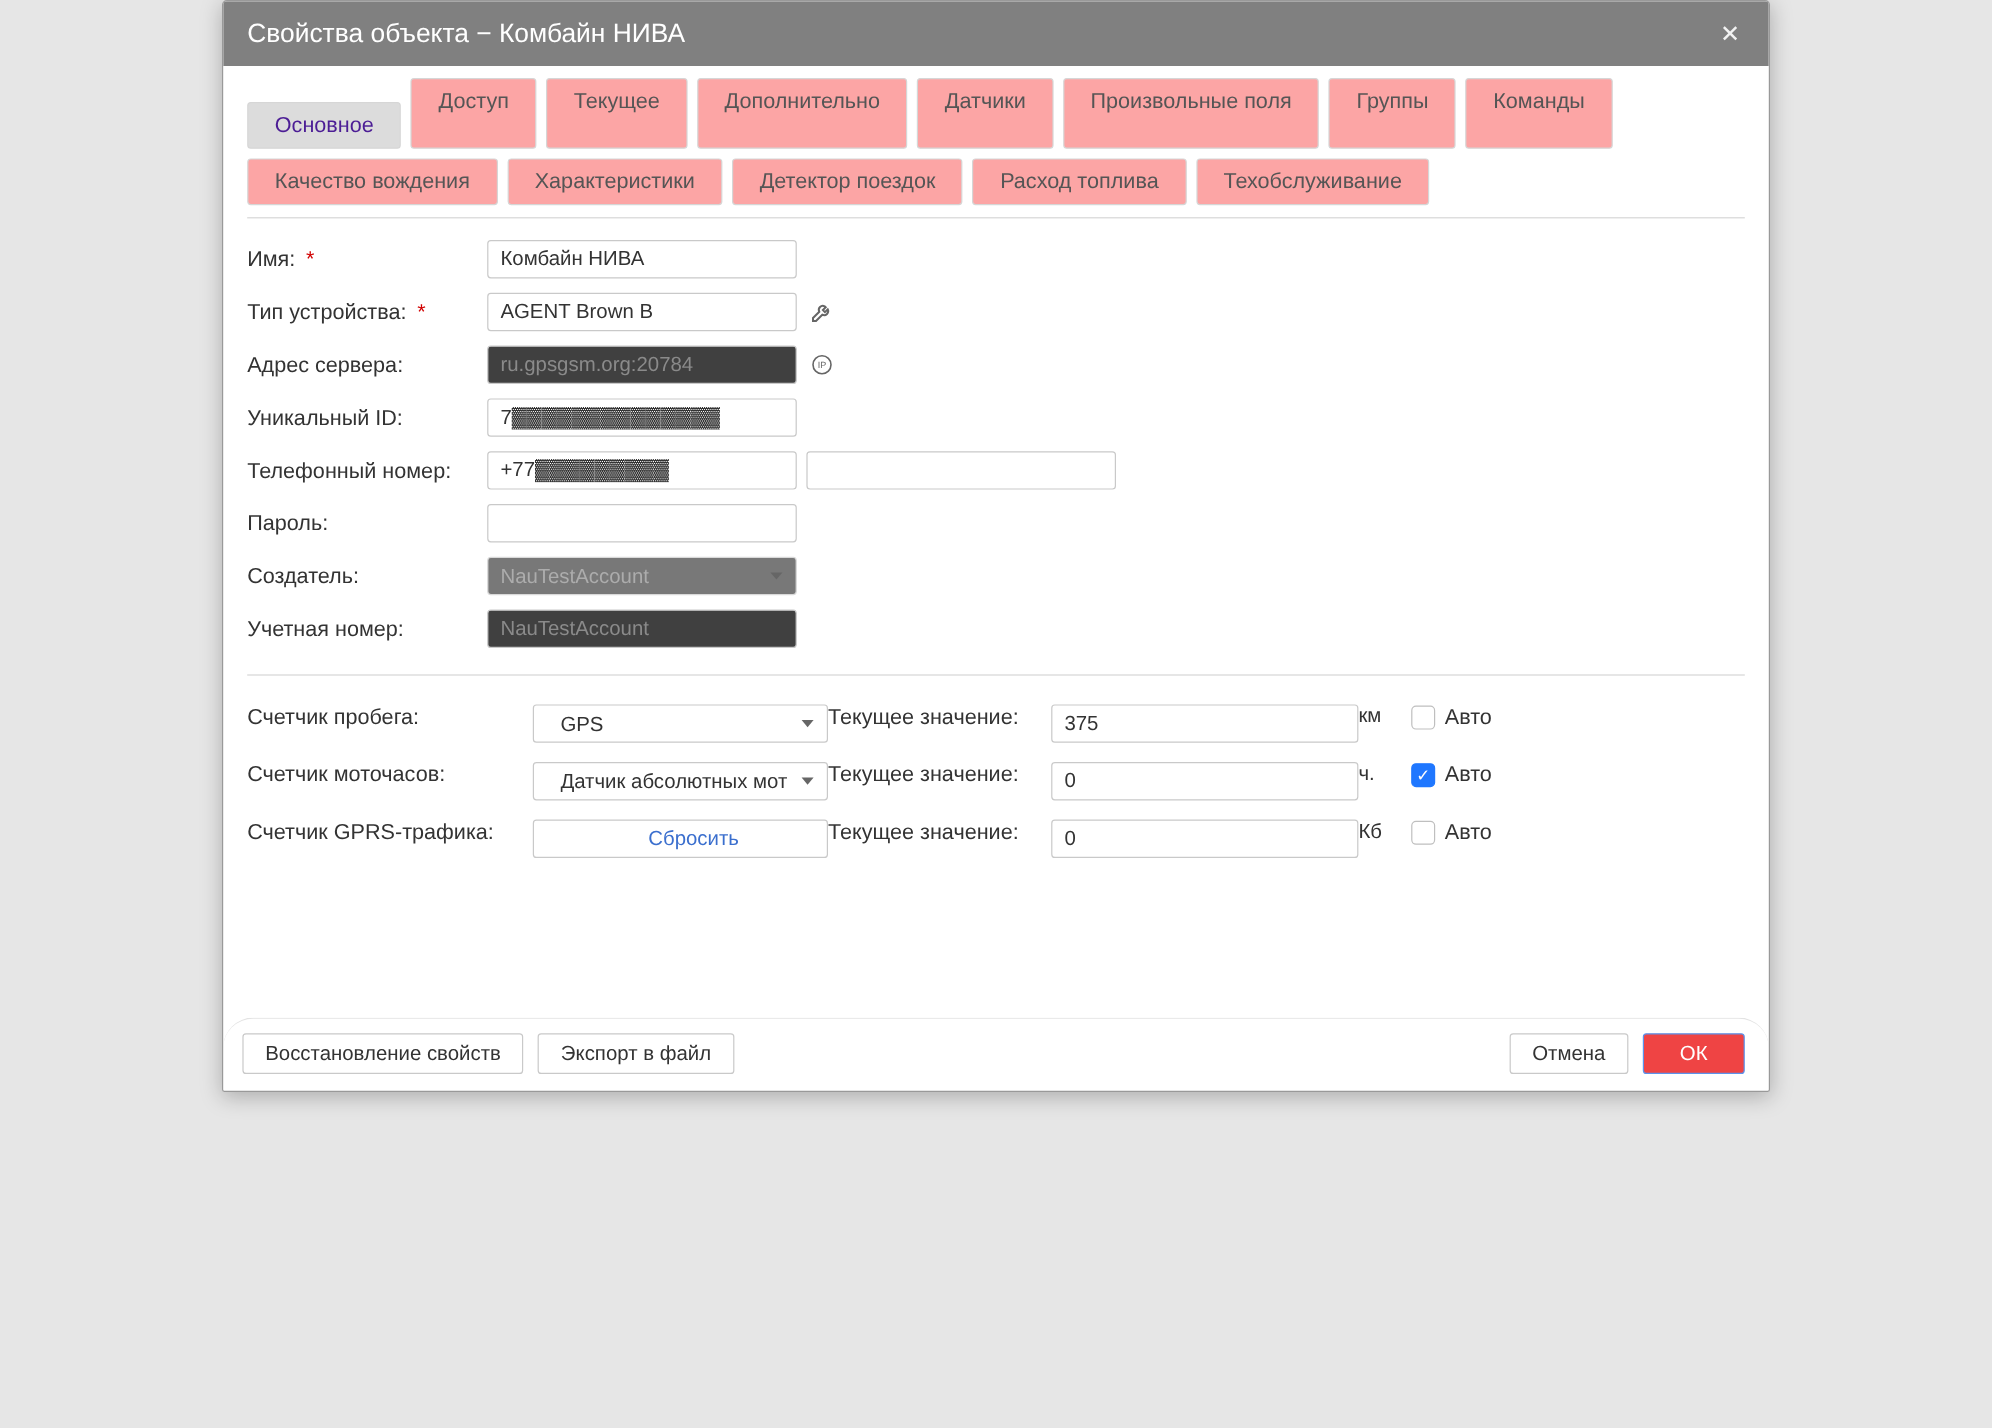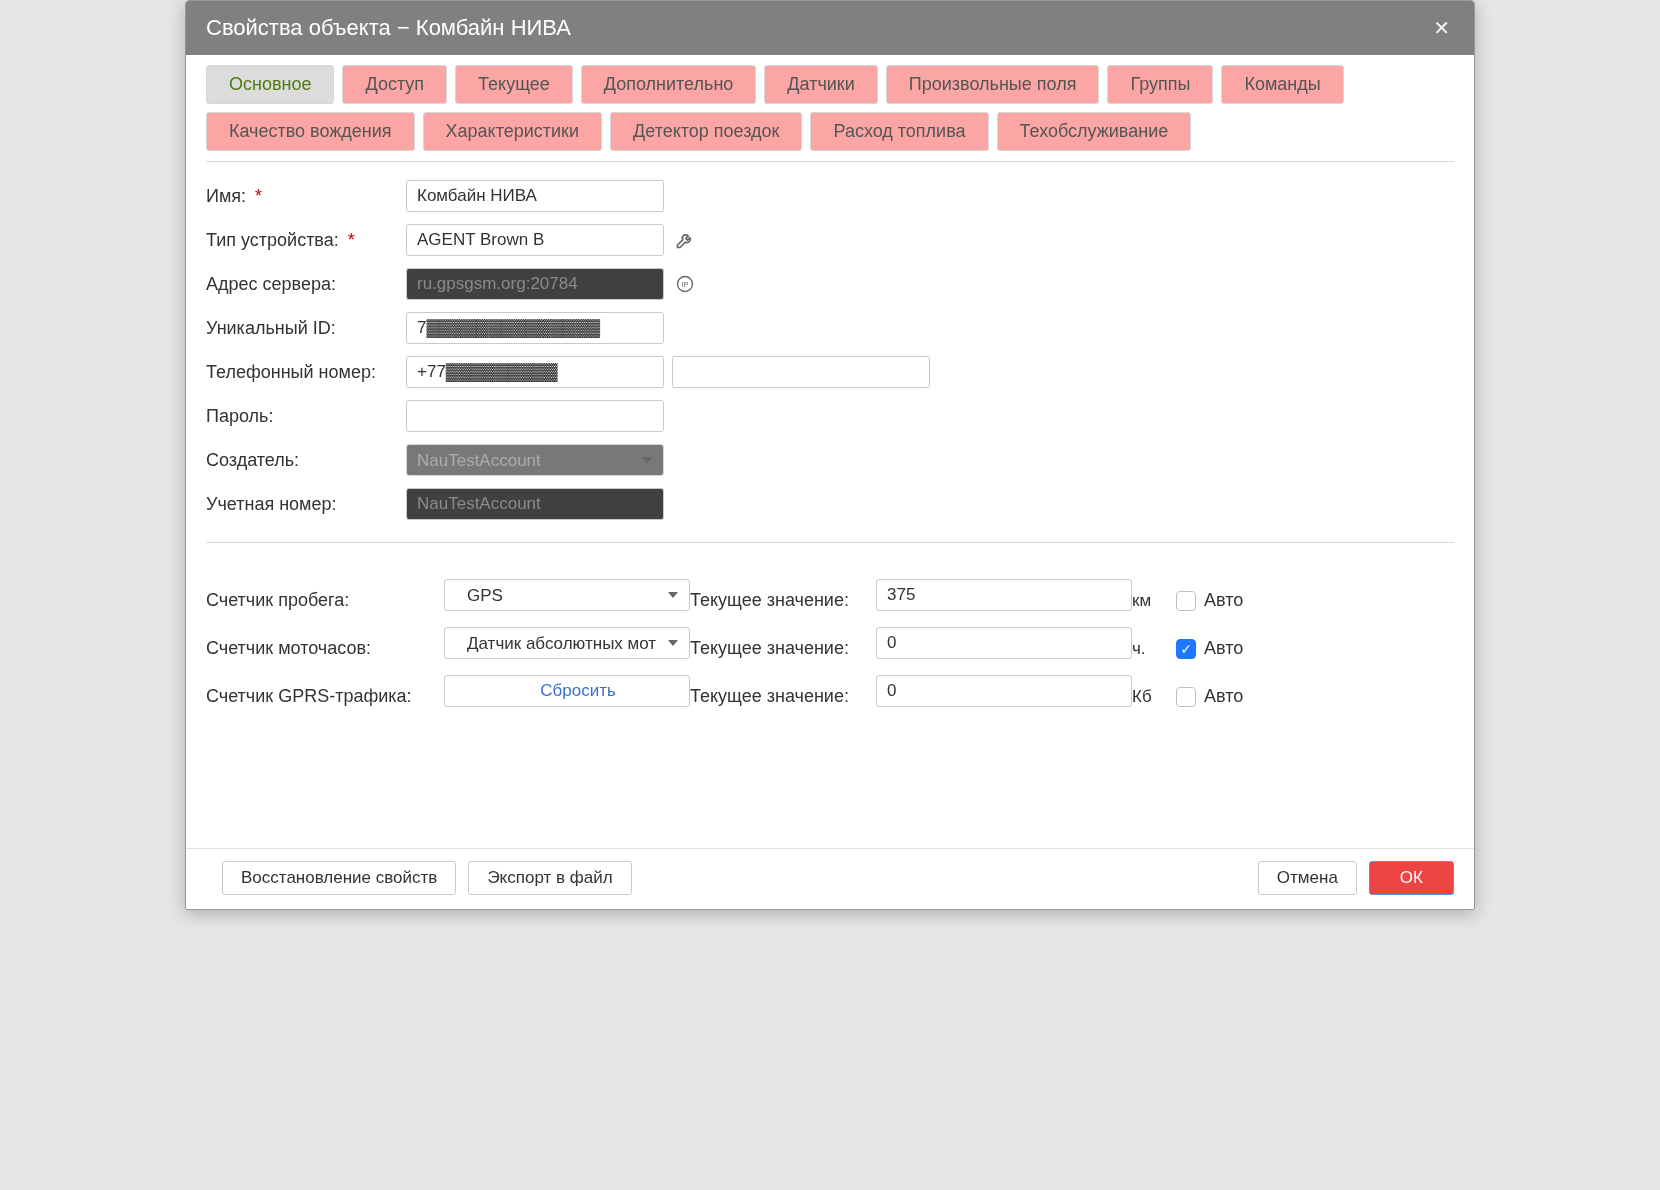--- a/index.html
+++ b/index.html
@@ -58,21 +58,22 @@
     border: 1px solid #d6d6d6;
     border-radius: 3px;
     background: #fca5a5;
     cursor: pointer;
     color: #555;
     font-size: 18px;
   }
   .tab.active {
     background: #dcdcdc;
     font-weight: 500;
-    color: #4d7c0f;
+    color: #4c1d95;
+    margin-top: 20px;
   }
 
   .form-row {
     display: flex;
     align-items: center;
     min-height: 40px;
     margin-bottom: 4px;
   }
   .form-row .label {
     width: 200px;
@@ -115,21 +116,21 @@
 
   hr.sep {
     border: none;
     border-top: 1px solid #d6d6d6;
     margin: 18px 0 24px 0;
   }
 
   .counters { }
   .c-row {
     display: flex;
-    align-items: flex-end;
+    align-items: flex-start;
     min-height: 44px;
     margin-bottom: 4px;
   }
   .c-row .c-label { width: 238px; font-size: 18px; }
   .c-row .c-ctl   { width: 246px; }
   .c-row .c-mid   { width: 186px; font-size: 18px; }
   .c-row .c-val   { width: 256px; }
   .c-row .c-unit  { width: 44px; font-size: 17px; color:#333; }
   .c-row .c-auto  { display: flex; align-items: center; gap: 8px; font-size: 18px; }
   .c-ctl .sel, .c-ctl .btn-reset { width: 246px; padding-left: 22px; }
@@ -153,25 +154,26 @@
   }
   .cbx.checked {
     background: #1f77ff;
     border-color: #1f77ff;
     color: #fff;
   }
   .cbx.checked::after { content: "✓"; font-size: 14px; line-height: 1; }
 
   .footer {
     border-top: 1px solid #e3e3e3;
-    padding: 12px 20px 14px 36px;
+    padding: 12px 20px 14px 16px;
     display: flex;
     align-items: center;
     justify-content: space-between;
     gap: 12px;
+    border-radius: 25px;
   }
   .footer .left, .footer .right { display: flex; gap: 12px; }
   .btn {
     height: 34px;
     padding: 0 18px;
     border: 1px solid #c9c9c9;
     border-radius: 3px;
     background: #fff;
     color: #333;
     font-size: 17px;

